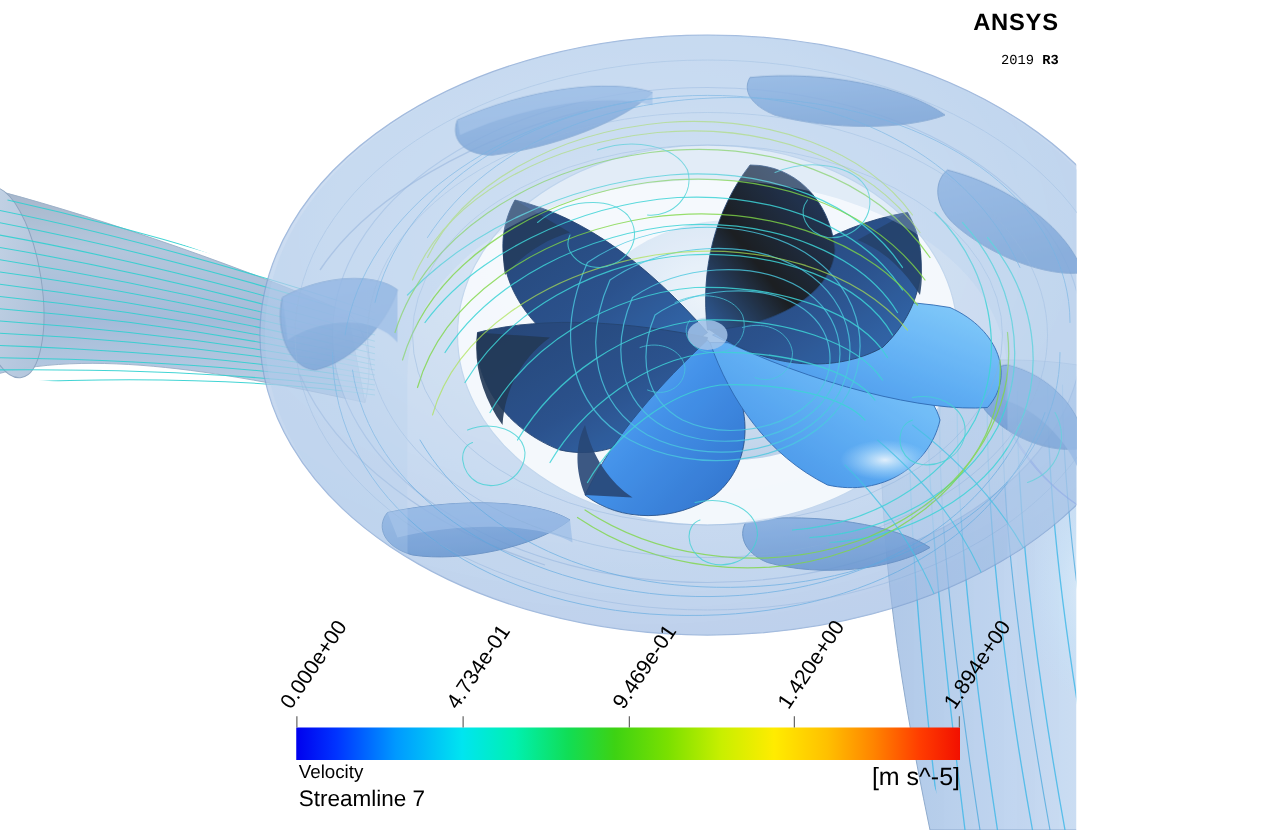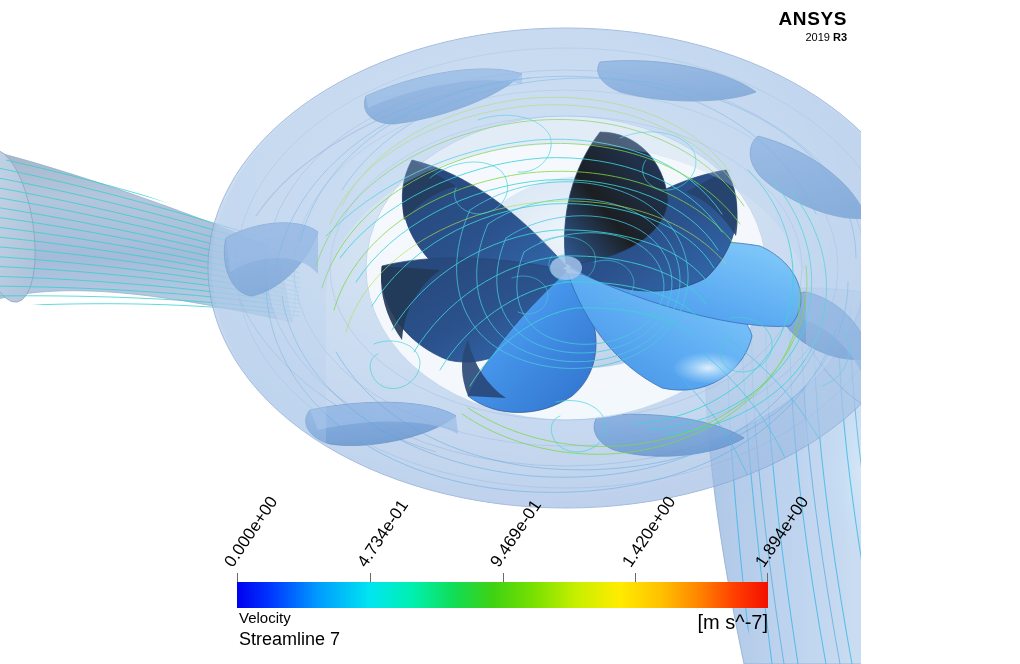--- a/index.html
+++ b/index.html
@@ -38,25 +38,25 @@
   }
   #brand .ansys-word {
     font-family: "Liberation Sans", sans-serif;
     font-weight: bold;
     font-size: 19px;
     letter-spacing: 0.6px;
     color: #000000;
     display: block;
   }
   #brand .ansys-rel {
-    font-family: Liberation Sans, sans-serif;
+    font-family: Liberation Mono, monospace;
     font-size: 11px;
     color: #000000;
     display: block;
-    margin-top: 3px;
+    margin-top: 15px;
   }
   #brand .ansys-rel b { font-weight: bold; }
 
   
   #legend {
     position: absolute;
     left: 237px;
     top: 582px;
     width: 531px;
   }
@@ -497,21 +497,21 @@
         <div class="tick-label" style="left: 0px;">0.000e+00</div>
         <div class="tick-label" style="left: 133px;">4.734e-01</div>
         <div class="tick-label" style="left: 266px;">9.469e-01</div>
         <div class="tick-label" style="left: 398px;">1.420e+00</div>
         <div class="tick-label" style="left: 531px;">1.894e+00</div>
       </div>
     <div id="legend-bar"></div>
     <div id="legend-footer">
       <div id="legend-varname">Velocity</div>
       <div id="legend-subname">Streamline 7</div>
-      <div id="legend-units">[m s^-7]</div>
+      <div id="legend-units">[m s^-5]</div>
     </div>
   </div>
 
   <div id="axis-triad">
     <svg width="110" height="92" viewBox="0 0 110 92" aria-hidden="true">
       <defs>
         <radialGradient id="gRedBall" cx="0.35" cy="0.3" r="0.75">
           <stop offset="0%" stop-color="#ff8a8a"></stop>
           <stop offset="55%" stop-color="#e01010"></stop>
           <stop offset="100%" stop-color="#960000"></stop>

